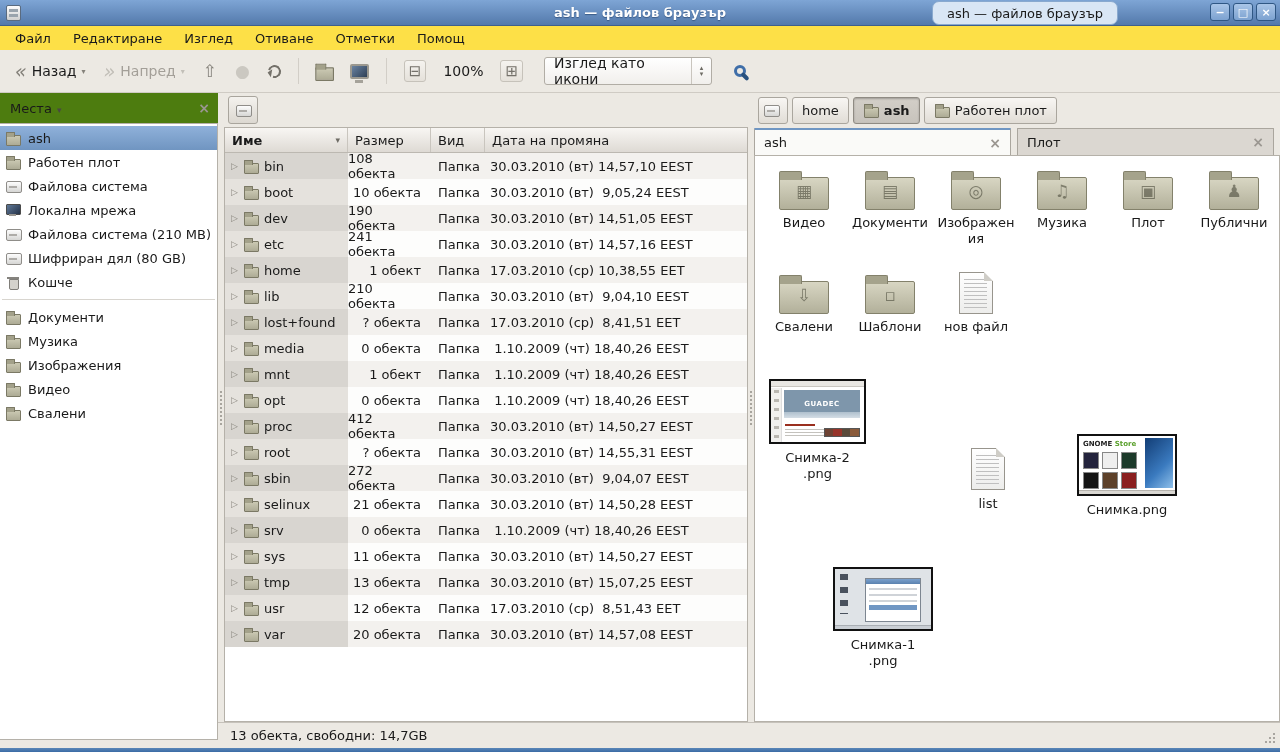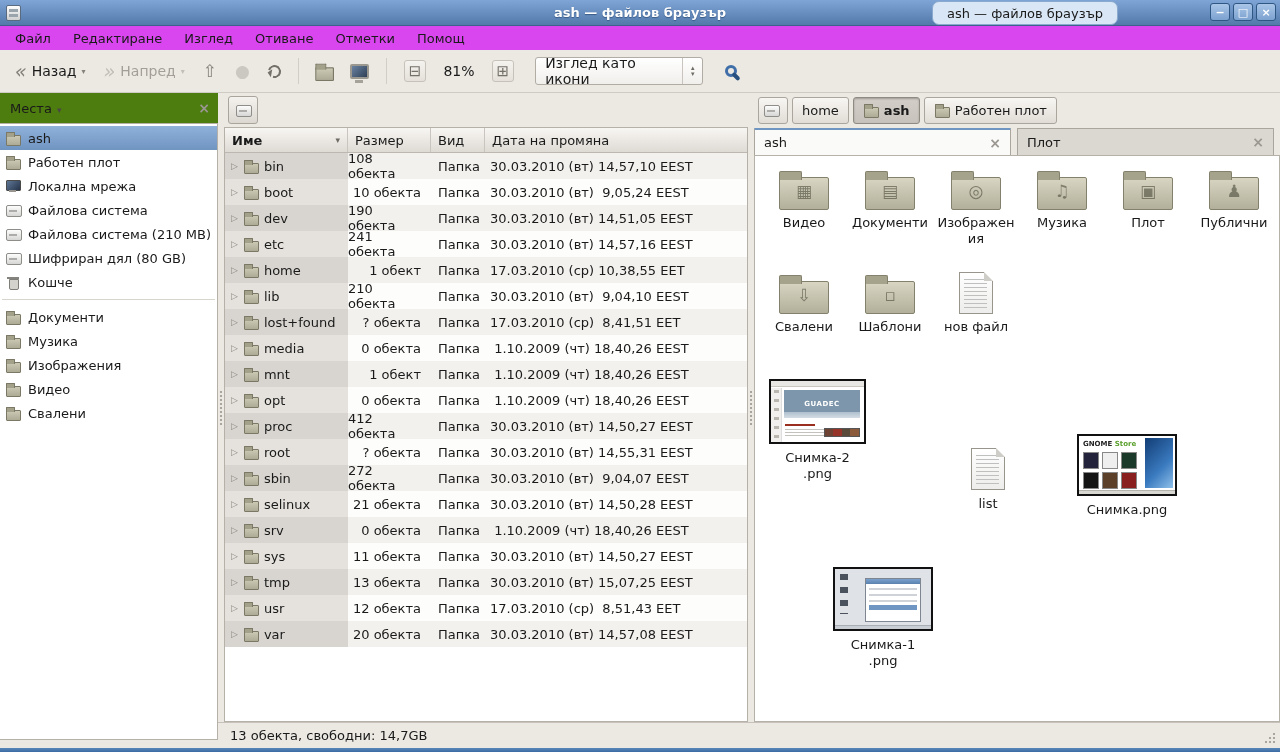--- a/index.html
+++ b/index.html
@@ -18,21 +18,21 @@
   .title-text { flex:1; text-align:center; color:#fff; font-weight:bold;
     text-shadow:0 1px 1px #3a5a85; }
   .win-controls { position:absolute; right:4px; top:3px; display:flex; gap:3px; }
   .win-btn { width:20px; height:18px; border:1px solid #2f5784; border-radius:3px;
     background:linear-gradient(#a9c5e7,#7ca2d0); color:#fff; font-size:11px; font-weight:bold;
     display:flex; align-items:center; justify-content:center; }
   .win-min::before{content:"−";} .win-max::before{content:"□";} .win-close::before{content:"×";}
 
   
   .menubar { position:absolute; top:26px; left:0; right:0; height:24px;
-    display:flex; align-items:center; padding-left:4px; background:#d946ef; }
+    display:flex; align-items:center; padding-left:4px; background:#fde047; }
   .menu-item { padding:3px 11px; }
 
   
   .toolbar { position:absolute; top:50px; left:0; right:0; height:43px;
     display:flex; align-items:center; padding:0 8px; gap:4px;
     background:#ece9e3; border-bottom:1px solid #cfcbc4; }
   .tb-btn { display:flex; align-items:center; gap:5px; padding:5px 7px; border-radius:3px; }
   .tb-label { font-size:14px; }
   .tb-label.dis { color:#a39f98; }
   .nav-ico { font-size:19px; line-height:14px; color:#85827b; }
@@ -275,21 +275,21 @@
     <span class="tb-btn">
         <span class="mini folder" style="transform:scale(1.25)"></span>
       </span>
     <span class="tb-btn">
         <i class="tbscreen"></i>
       </span>
     <span class="tb-sep"></span>
     <span class="tb-btn">
         <i class="zoom-ico zoom-out"></i>
       </span>
-    <span class="zoom-level">81%</span>
+    <span class="zoom-level">100%</span>
     <span class="tb-btn">
         <i class="zoom-ico zoom-in"></i>
       </span>
     <span class="view-combo">
       <span class="view-combo-label">Изглед като икони</span>
       <span class="combo-spin"></span>
     </span>
     <span class="tb-btn search-btn">
         <i class="search-ico"></i>
       </span>
@@ -310,27 +310,27 @@
               <span class="mini folder"></span>
               <span class="place-label">ash</span>
             </div>
 
             <div class="place">
               <span class="mini folder"></span>
               <span class="place-label">Работен плот</span>
             </div>
 
             <div class="place">
+              <span class="mini drive"></span>
+              <span class="place-label">Файлова система</span>
+            </div>
+
+            <div class="place">
               <span class="mini screen"></span>
               <span class="place-label">Локална мрежа</span>
-            </div>
-
-            <div class="place">
-              <span class="mini drive"></span>
-              <span class="place-label">Файлова система</span>
             </div>
 
             <div class="place">
               <span class="mini drive"></span>
               <span class="place-label">Файлова система (210 MB)</span>
             </div>
 
             <div class="place">
               <span class="mini drive"></span>
               <span class="place-label">Шифриран дял (80 GB)</span>

